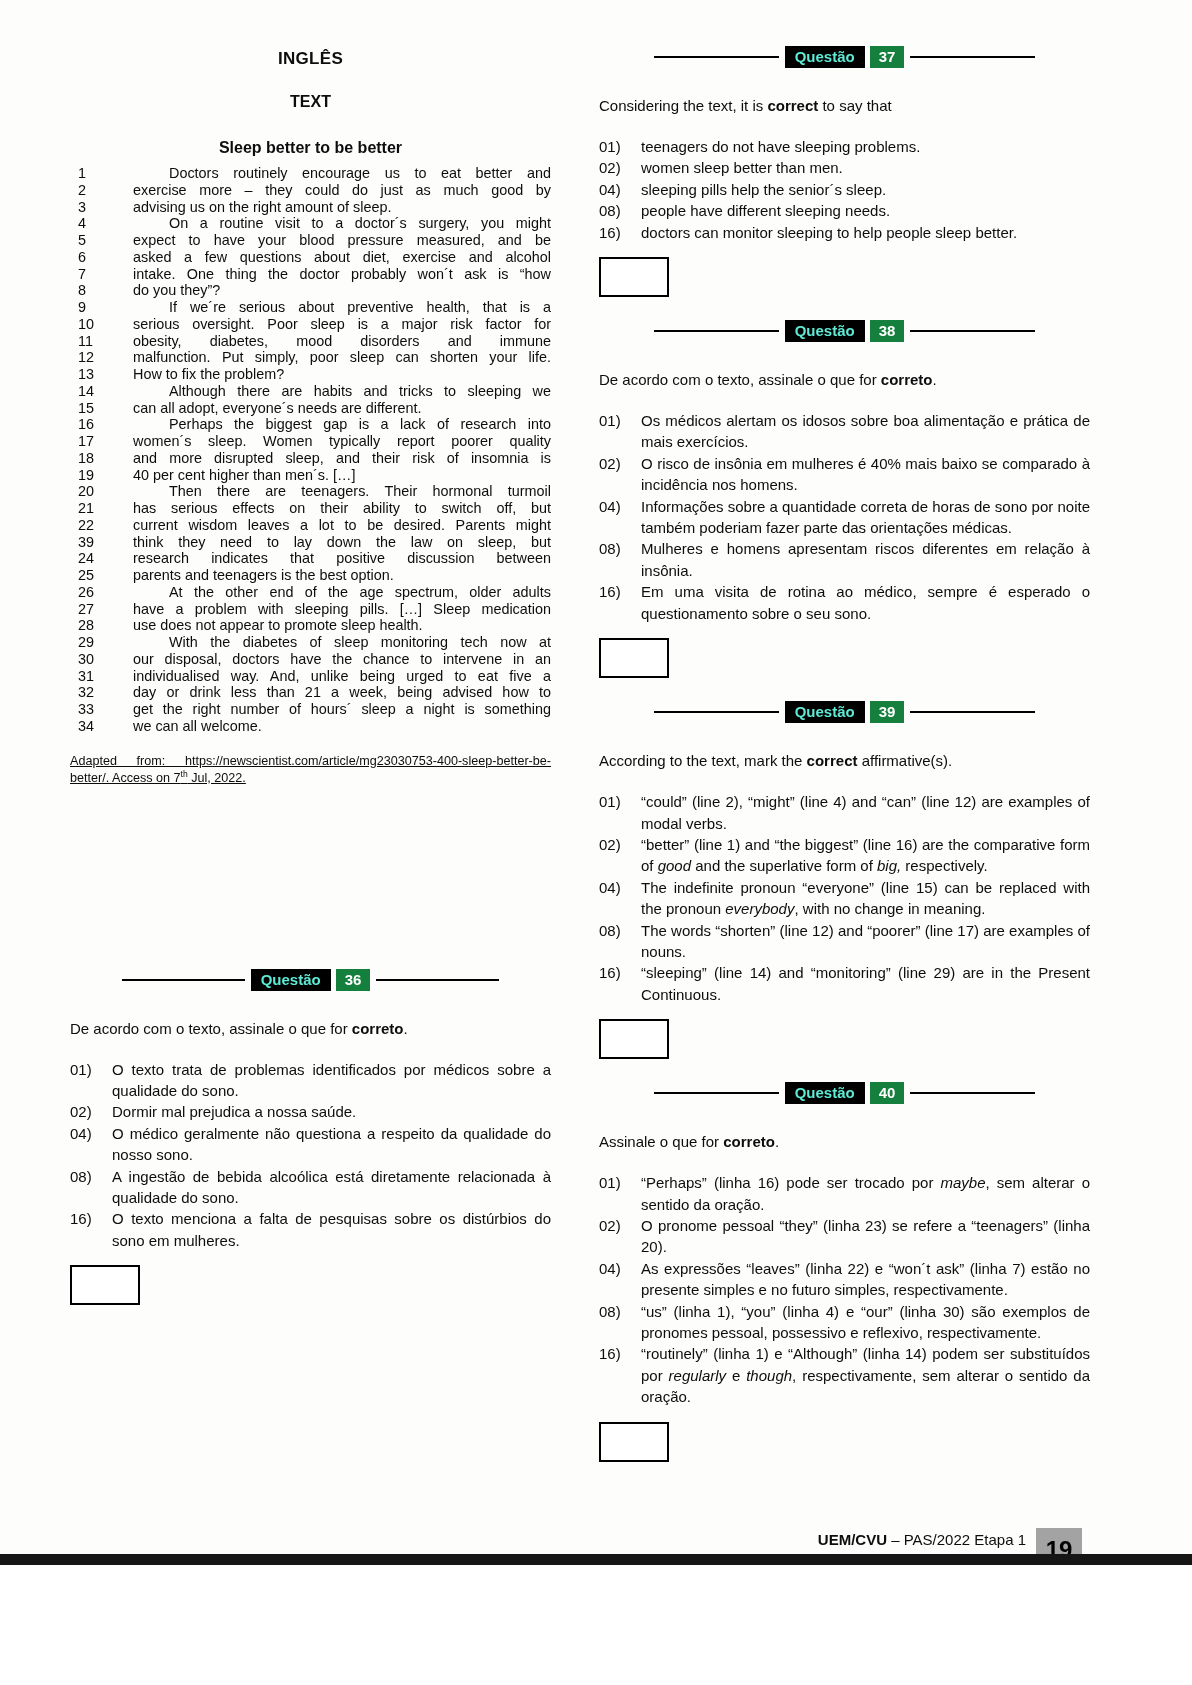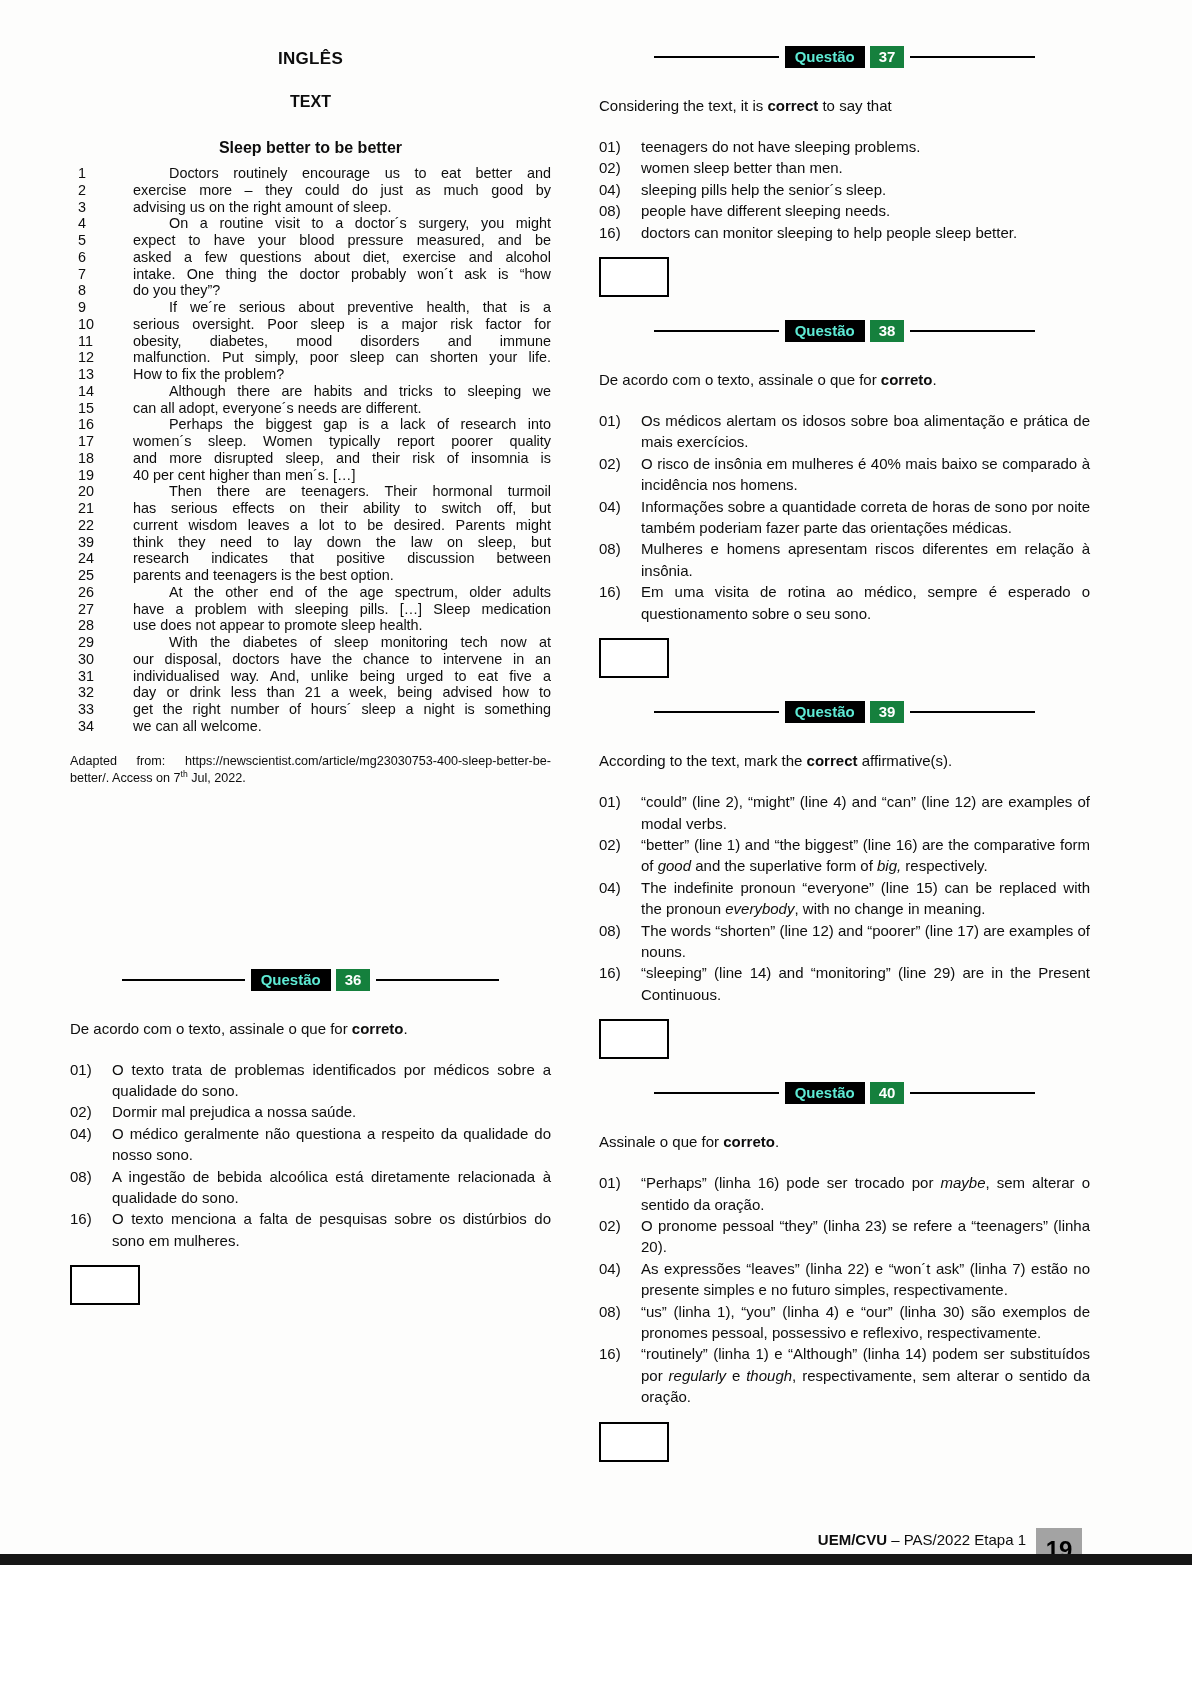--- a/index.html
+++ b/index.html
@@ -23,21 +23,21 @@
   .text-label    { font-size: 16px; font-weight: bold; margin-top: 24px; }
   .reading-title { font-size: 16px; font-weight: bold; margin-top: 28px; margin-bottom: 8px; }
 
   .tlines { width: 100%; }
   .tline { display: flex; font-size: 14.4px; line-height: 16.75px; }
   .ln { width: 63px; padding-left: 8px; flex: none; }
   .lt { flex: 1; text-align: justify; text-align-last: justify; }
   .tline.indent .lt { text-indent: 36px; }
   .tline.pend .lt { text-align-last: left; }
 
-  .source { font-size: 12.6px; line-height: 17.5px; margin-top: 18px; text-align: justify; }
+  .source { font-size: 12.6px; line-height: 17.5px; margin-top: 18px; text-align: justify; text-decoration: underline; }
   sup { font-size: 0.68em; vertical-align: super; line-height: 0; }
 
   .qheader { display: flex; align-items: center; height: 24px; }
   .col-left  .qheader { margin: 0 52px; }
   .col-right .qheader { margin: 0 55px; }
   .rule { flex: 1; height: 2px; background: #000; }
   .qlabel {
     background: #000; color: #5eead4; font-weight: bold; font-size: 15px;
     padding: 2px 10px 3px; margin-left: 6px;
   }

